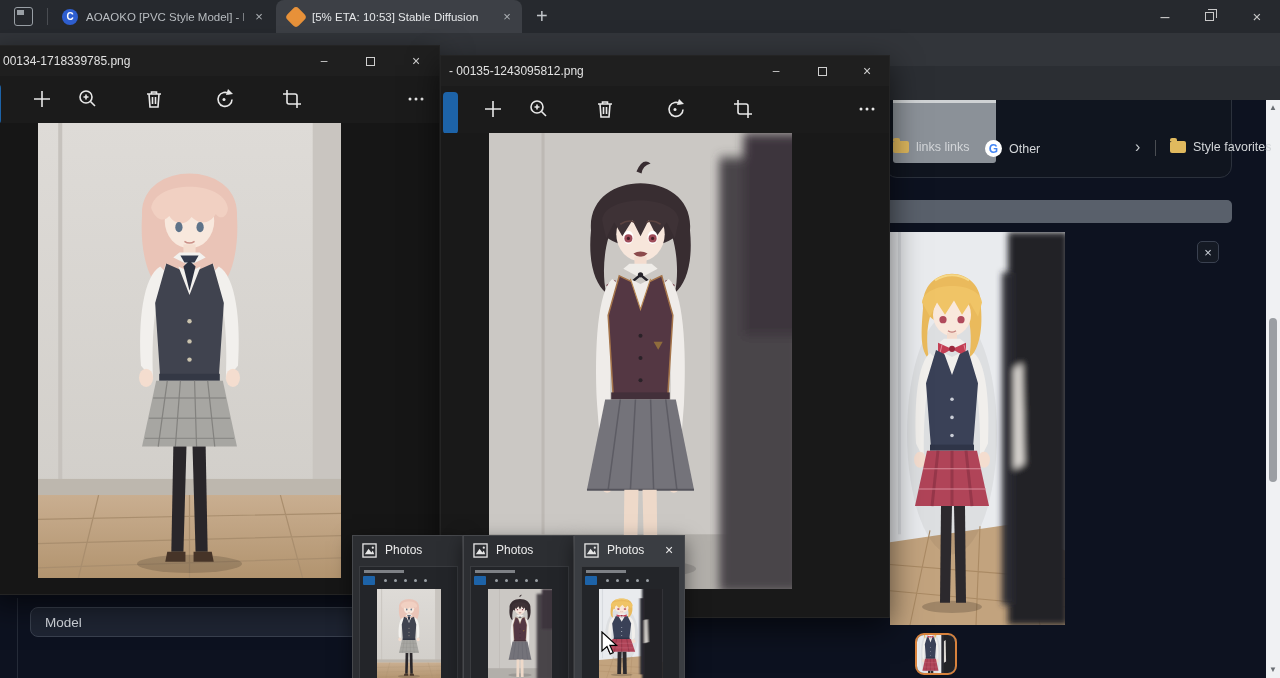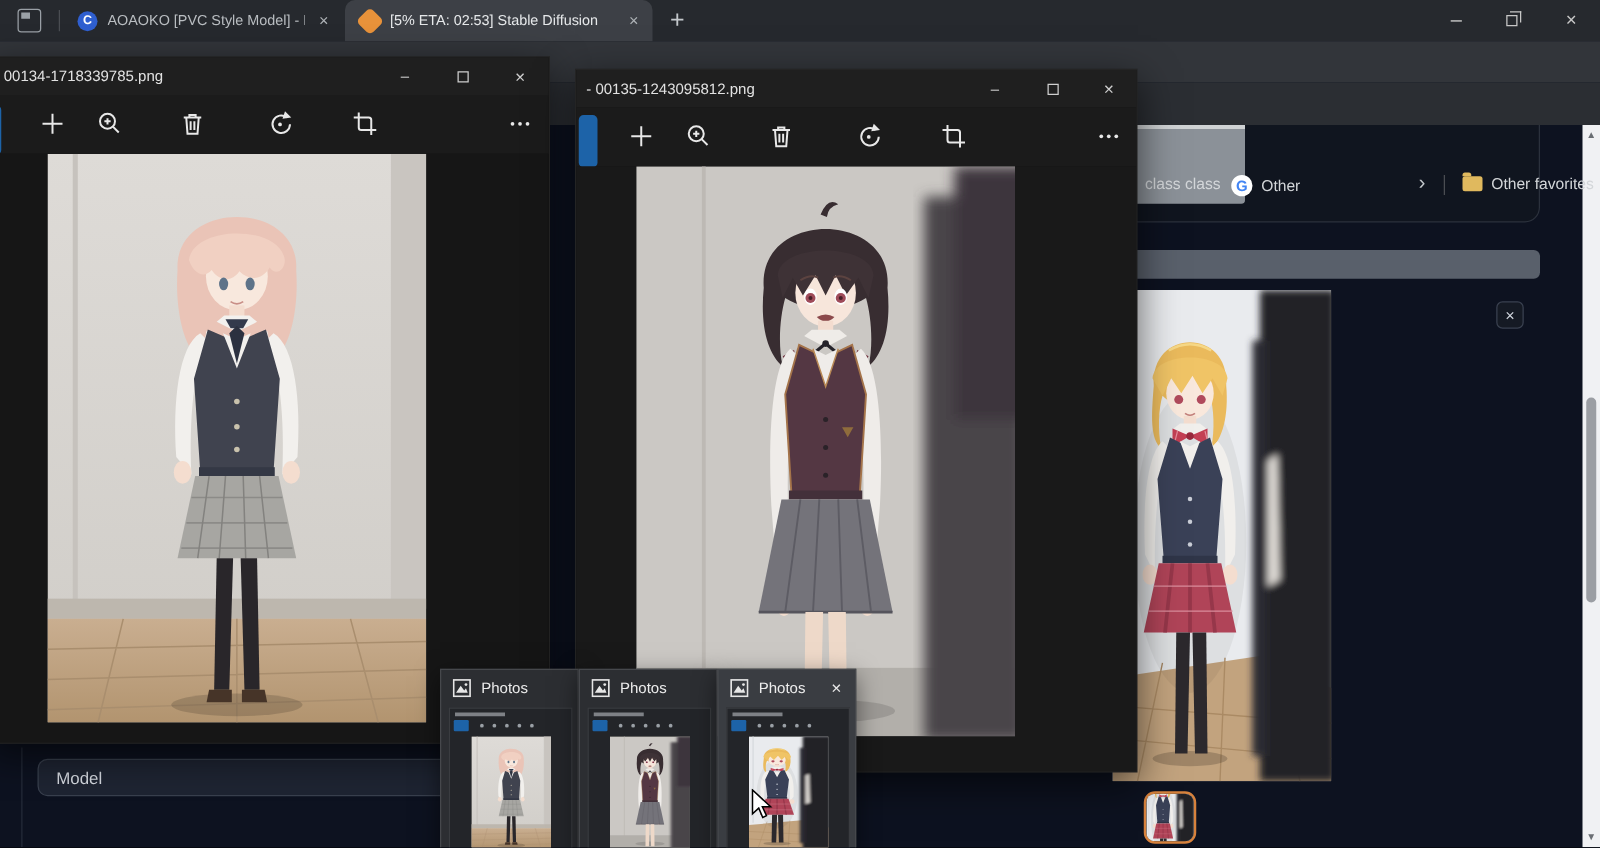--- a/index.html
+++ b/index.html
@@ -247,21 +247,21 @@
     <div class="abs vsep" style="left:47px;top:8px;height:17px"></div>
 
     <div class="abs tab" style="left:52px;width:222px">
       <span class="fav" style="background:#2f5fd0;margin-left:10px">C</span>
       <span class="lbl">AOAOKO [PVC Style Model] - PV</span>
       <span class="cl">×</span>
     </div>
 
     <div class="abs tab active" style="left:276px;width:246px">
       <span class="fav" style="background:#e8923a;margin-left:12px;border-radius:4px;transform:rotate(45deg);font-size:8px"></span>
-      <span class="lbl">[5% ETA: 02:53] Stable Diffusion</span>
+      <span class="lbl">[5% ETA: 10:53] Stable Diffusion</span>
       <span class="cl">×</span>
     </div>
 
     <div class="abs newtab" style="left:536px;top:5px">+</div>
 
     <div class="abs wc" style="left:1148px;top:0;width:34px;height:33px">–</div>
     <div class="abs wc" style="left:1192px;top:0;width:34px;height:33px">
         <span class="restore"></span>
       </div>
     <div class="abs wc" style="left:1240px;top:0;width:34px;height:33px;font-size:15px">×</div>
@@ -286,31 +286,31 @@
     <div class="abs ext" style="left:1057px;color:#c3c7cb;font-size:15px">☆</div>
     <div class="abs ext" style="left:1099px;color:#c3c7cb;font-size:15px">⊞</div>
     <div class="abs" style="left:1144px;top:38px;width:24px;height:24px;border-radius:50%;background:radial-gradient(circle at 40% 35%,#caa27e,#6d4f3c)"></div>
     <div class="abs ext" style="left:1192px;color:#c3c7cb;font-size:15px">⋯</div>
     <div class="abs" style="left:1240px;top:37px;width:26px;height:26px;border-radius:50%;background:radial-gradient(circle at 35% 30%,#67b6f7,#1450a3);color:#fff;font-weight:bold;font-size:14px;display:flex;align-items:center;justify-content:center">b</div>
   </div>
 
   <div class="abs favbar">
     <div class="abs favitem" style="left:893px">
       <span class="folder"></span>
-      <span>class class</span>
+      <span>links links</span>
     </div>
     <div class="abs favitem" style="left:985px">
       <span style="width:17px;height:17px;border-radius:50%;background:#fff;color:#4285f4;font-weight:bold;font-size:12px;display:flex;align-items:center;justify-content:center">G</span>
       <span>Other</span>
     </div>
     <div class="abs" style="left:1135px;top:72px;font-size:16px;color:#c3c7cb">›</div>
     <div class="abs vsep" style="left:1155px;top:74px;height:16px"></div>
     <div class="abs favitem" style="left:1170px">
       <span class="folder"></span>
-      <span>Other favorites</span>
+      <span>Style favorites</span>
     </div>
   </div>
 
   <div class="abs pwin" style="left:-10px;top:45px;width:450px;height:550px">
     <div class="ptitle">
       <span style="margin-left:12px">00134-1718339785.png</span>
       <div class="abs wcp" style="left:316px;top:2px">–</div>
       <div class="abs wcp" style="left:362px;top:2px">
           <span class="sqr"></span>
         </div>
@@ -354,21 +354,21 @@
           </svg>
         </div>
     </div>
     <div class="pcanvas">
       <svg class="abs" style="left:47px;top:0" width="303" height="455" viewBox="0 0 300 450" preserveAspectRatio="none">
           <use href="#scene-a"></use>
         </svg>
     </div>
   </div>
 
-  <div class="abs pwin" style="left:460px;top:55px;width:450px;height:563px">
+  <div class="abs pwin" style="left:440px;top:55px;width:450px;height:563px">
     <div class="ptitle">
       <span style="margin-left:8px">- 00135-1243095812.png</span>
       <div class="abs wcp" style="left:318px;top:2px">–</div>
       <div class="abs wcp" style="left:364px;top:2px">
           <span class="sqr"></span>
         </div>
       <div class="abs wcp" style="left:409px;top:2px;font-size:14px">×</div>
     </div>
     <div class="ptools">
       <div class="abs bluestrip" style="left:2px;top:6px;width:15px;height:42px"></div>

